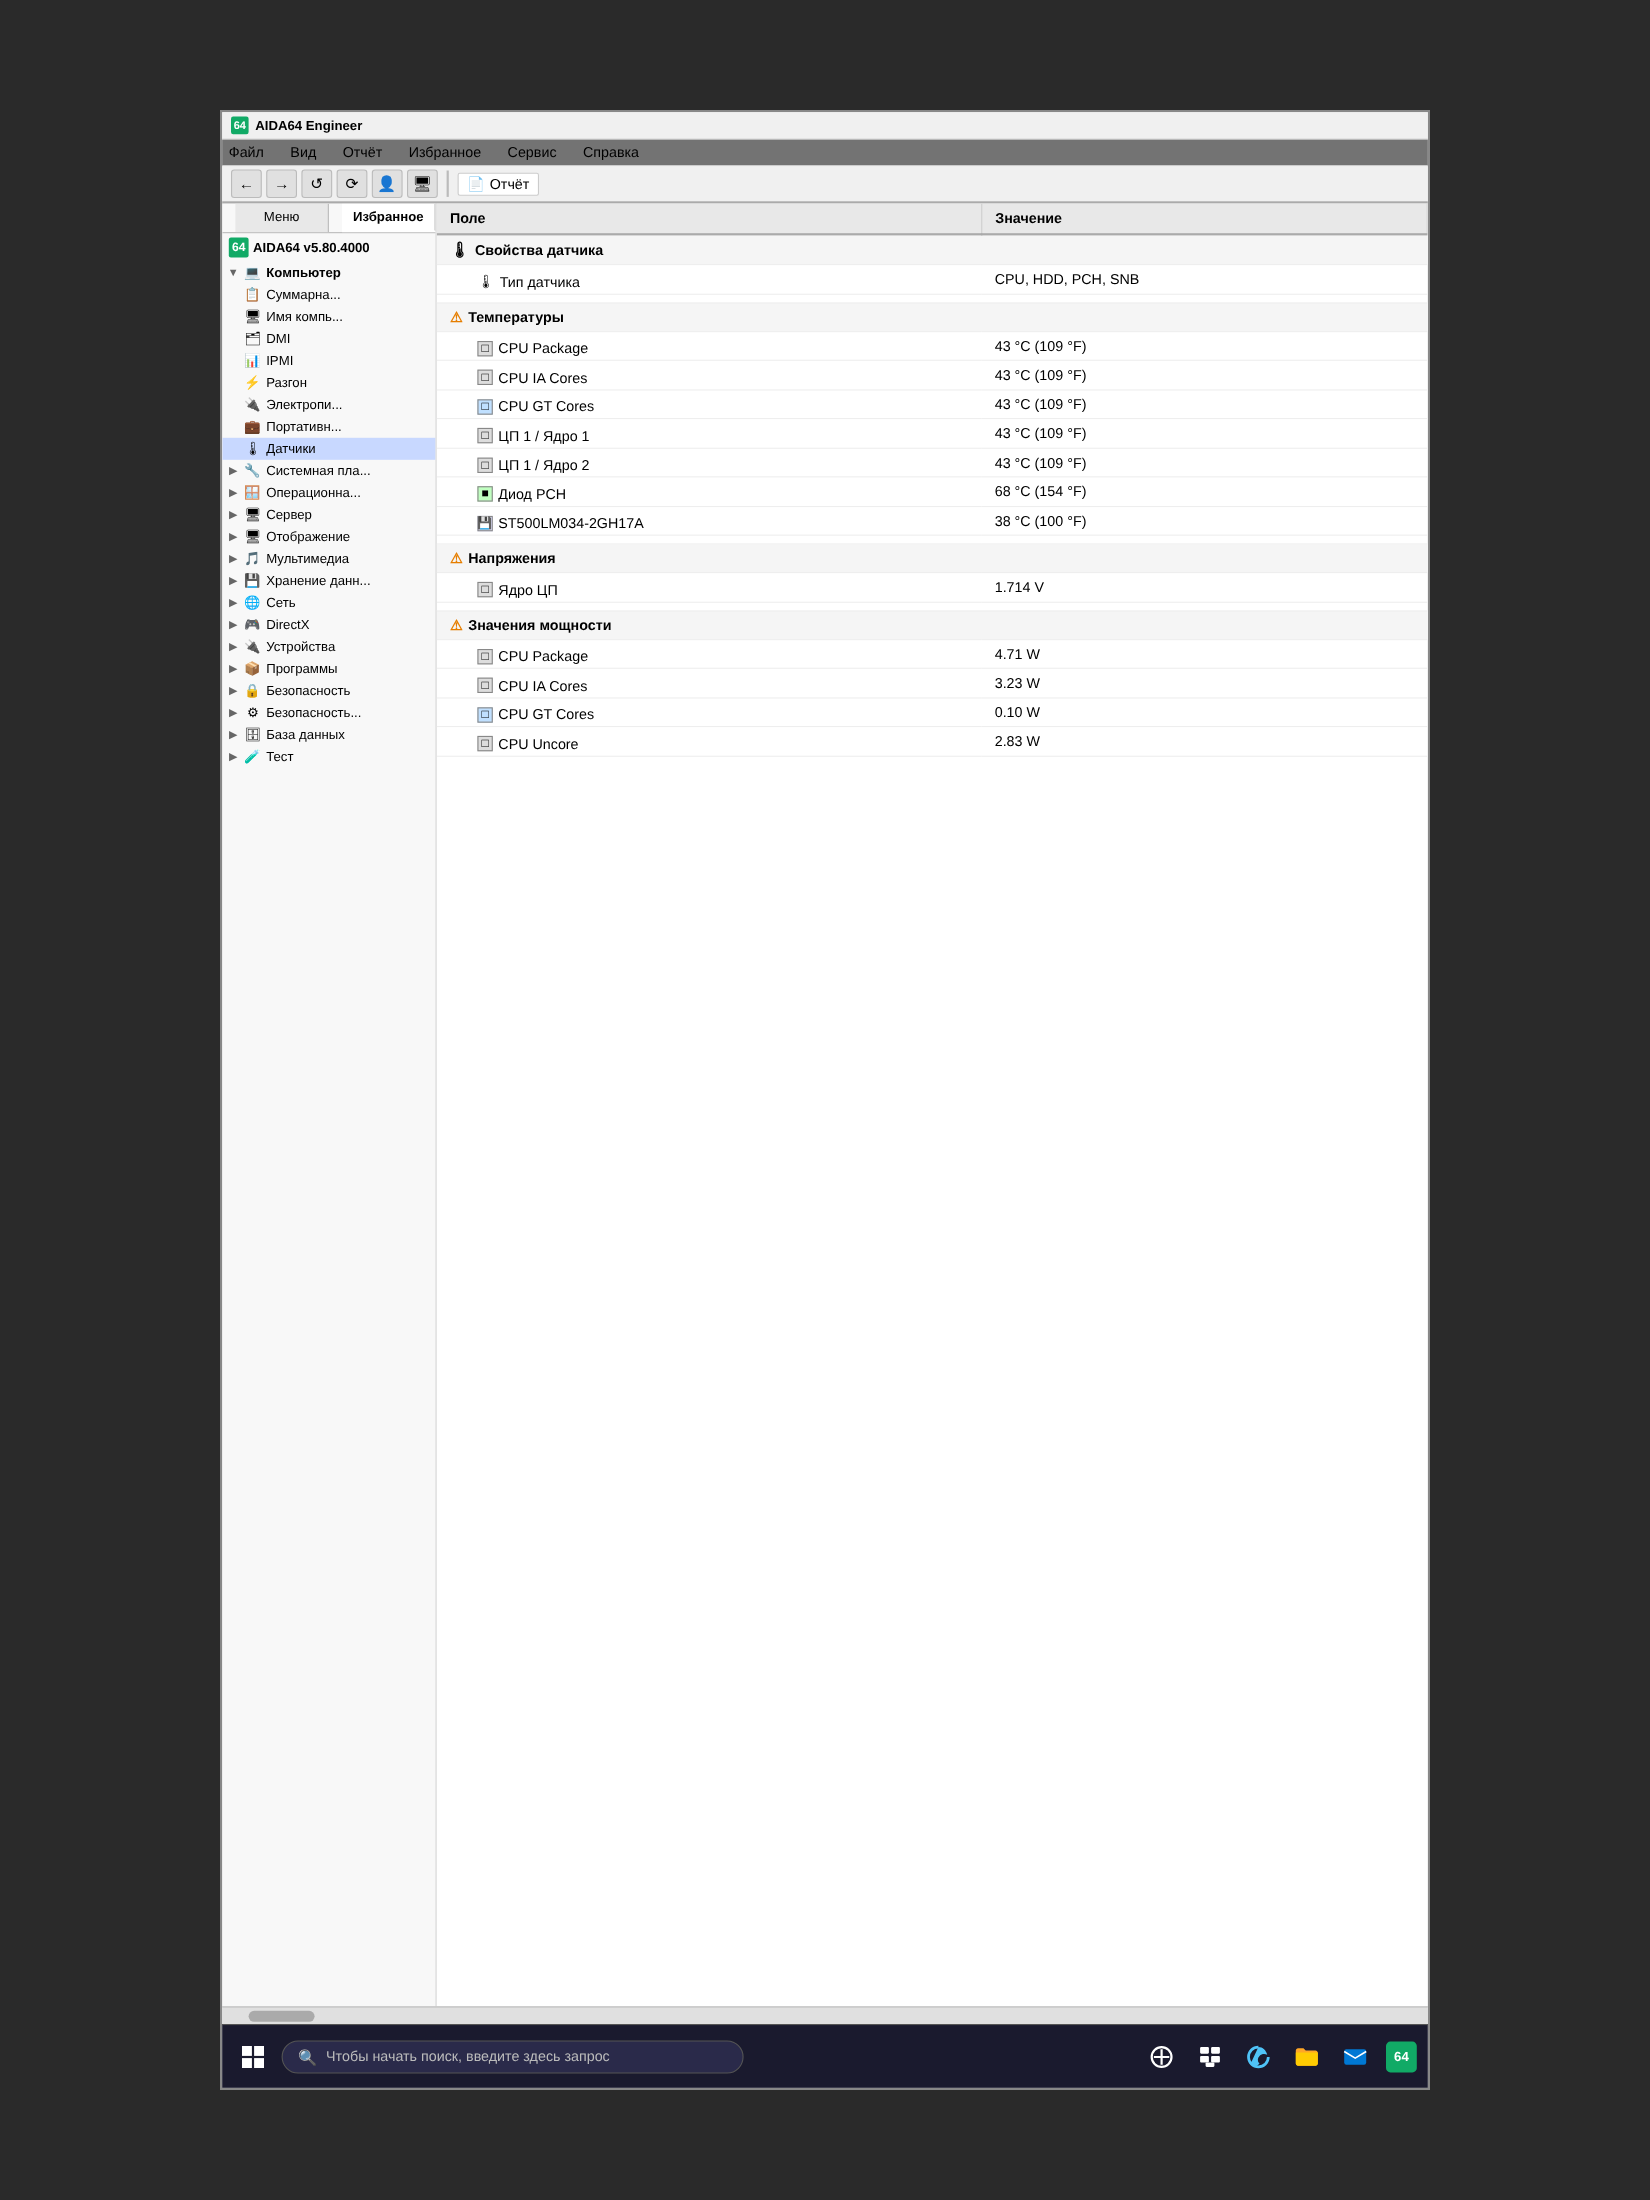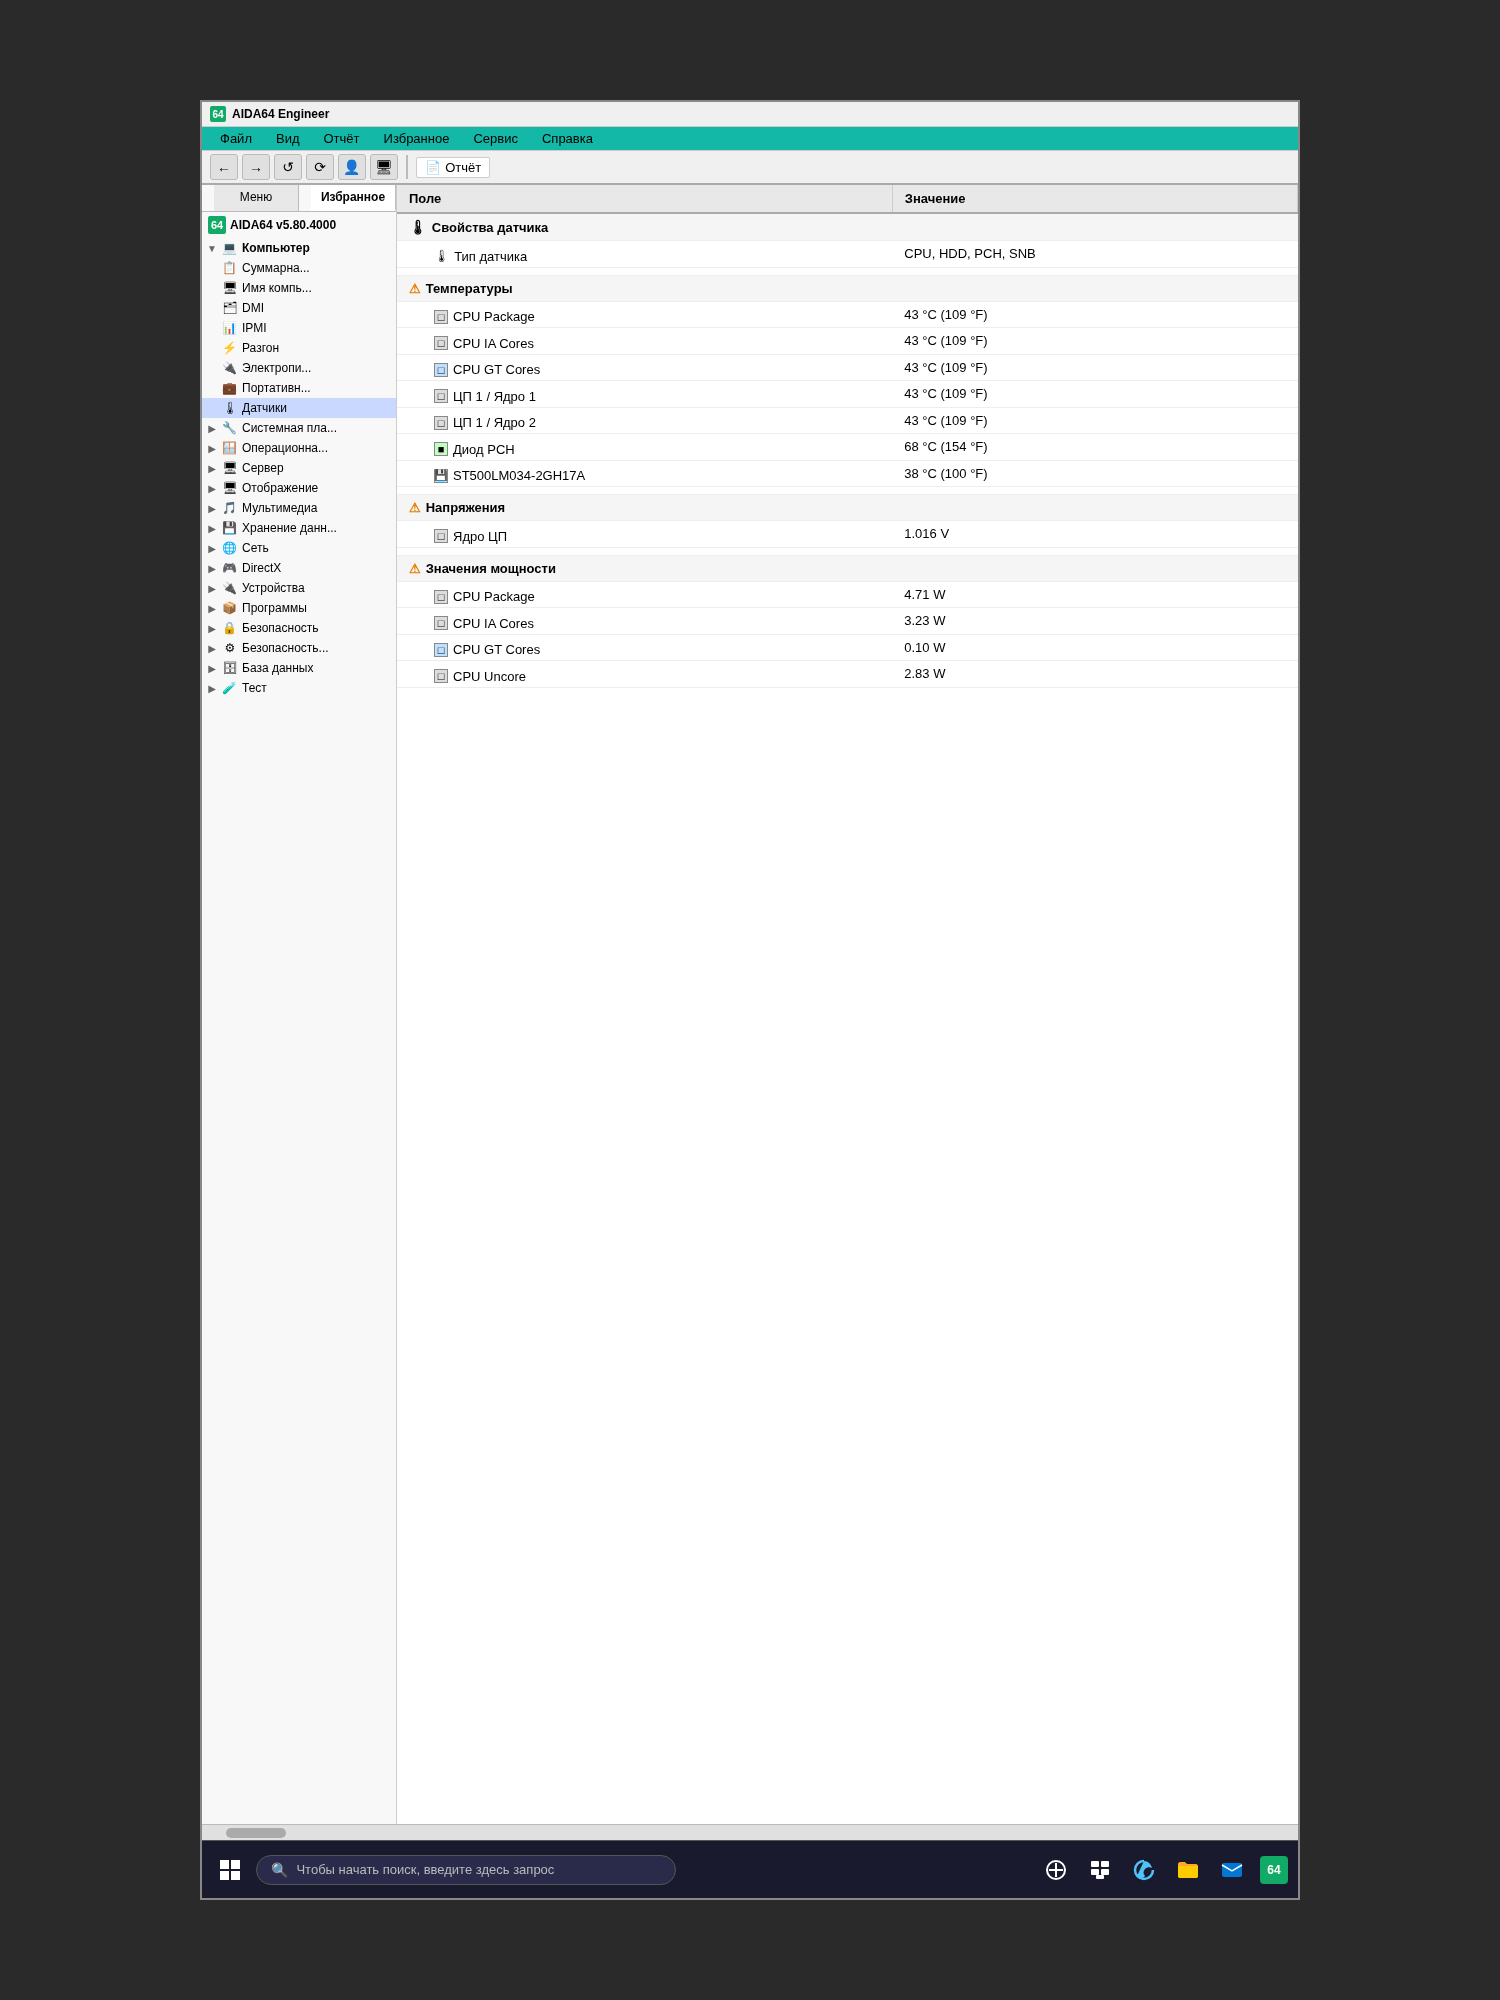--- a/index.html
+++ b/index.html
@@ -45,23 +45,23 @@
       font-size: 10px;
       font-weight: bold;
       display: flex;
       align-items: center;
       justify-content: center;
       border-radius: 2px;
     }
 
     
     .menu-bar {
-      background: #14b8a6;
+      background: #737373;
       border-bottom: 1px solid #ccc;
-      padding: 2px 12px;
+      padding: 2px 0;
       display: flex;
       gap: 12px;
       font-size: 13px;
     }
     .menu-item {
       padding: 2px 6px;
       cursor: pointer;
     }
 
     
@@ -577,21 +577,21 @@
             </td>
           </tr>
           <tr>
             <td>
               <span class="row-icon">
                 <span style="width:20px; display:inline-block;"></span>
                 <span style="font-size:11px; border: 1px solid #888; width:14px; height:14px; display:inline-flex; align-items:center; justify-content:center; background:#ddd;">□</span>
                 <span>Ядро ЦП</span>
               </span>
             </td>
-            <td>1.016 V</td>
+            <td>1.714 V</td>
           </tr>
 
           <tr>
               <td colspan="2" style="height:8px;"></td>
             </tr>
 
           <tr class="section-header">
             <td colspan="2">
               <span class="row-icon">
                 <span style="font-size:13px; color:#e67e00;">⚠</span>

